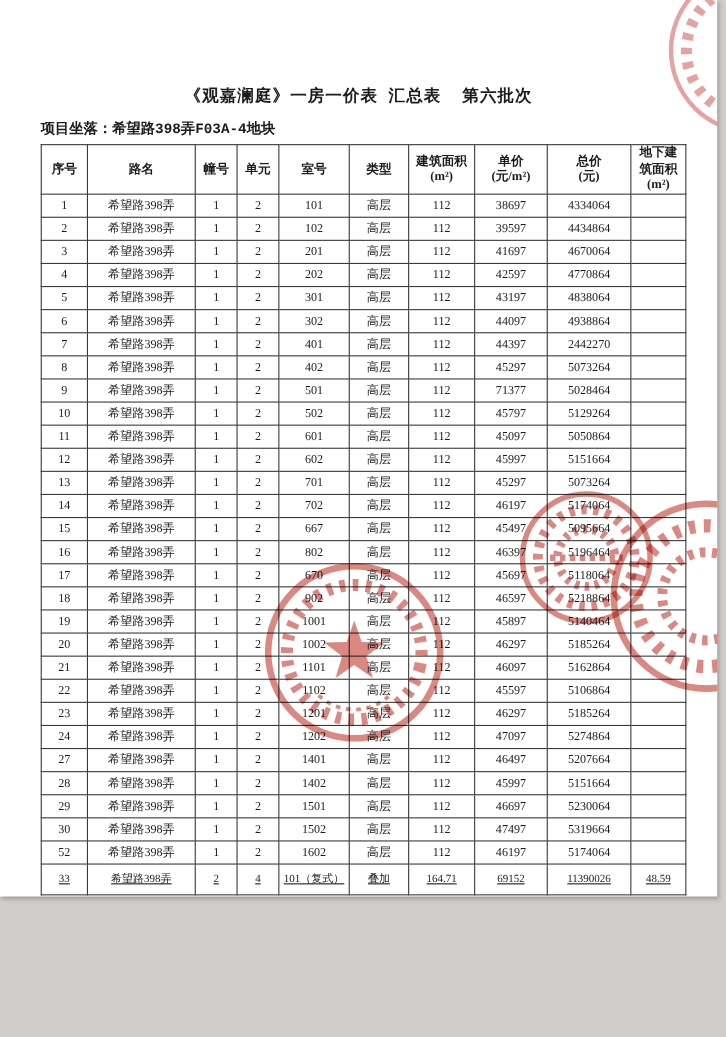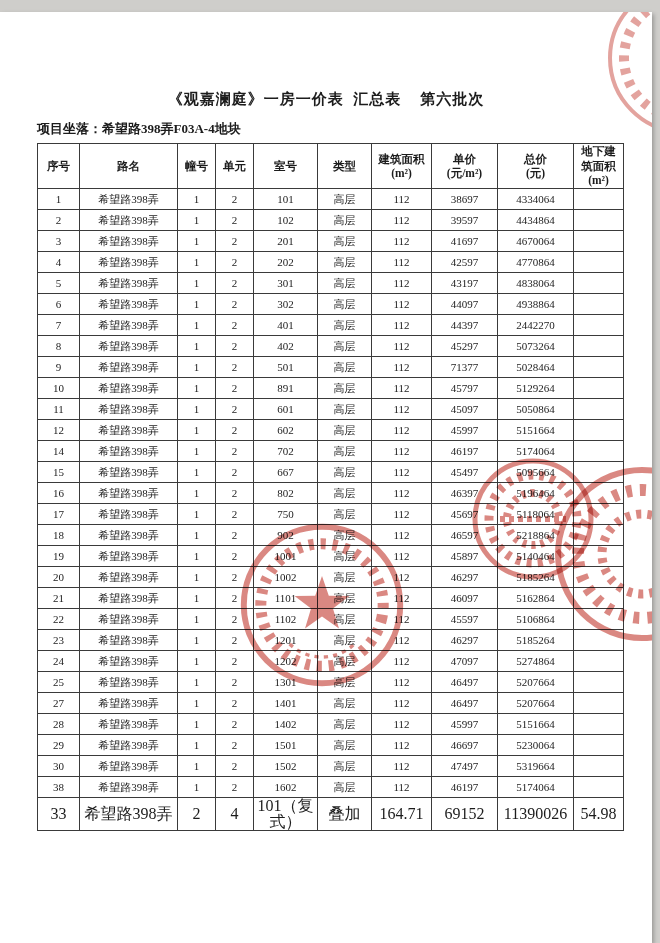--- a/index.html
+++ b/index.html
@@ -3,39 +3,40 @@
 <meta charset="utf-8">
 <style>
   html, body { margin: 0; padding: 0; }
   body {
     width: 660px; height: 943px;
     background: #cfcecb;
     font-family: "Liberation Serif", "DejaVu Serif", serif;
     overflow: hidden;
   }
   .page {
-    position: absolute; left: 0; top: 12px;
-    width: 652px; height: 931px;
+    position: absolute; left: 0; top: 0;
+    width: 652px; height: 815px;
     background: #ffffff;
     overflow: hidden;
     color: #1c1c1c;
     box-shadow: 2px 2px 4px rgba(0,0,0,.25);
   }
   .doc-title {
     text-align: center;
     font-weight: bold;
     font-size: 15px;
     letter-spacing: 1px;
     padding-top: 78px;
     white-space: pre;
   }
   .doc-subtitle {
     font-size: 13px;
     font-weight: bold;
     margin: 11px 0 5px 37px;
+    font-family: Liberation Mono, monospace;
   }
   table.price {
     border-collapse: collapse;
     table-layout: fixed;
     width: 586px;
     margin-left: 37px;
     background: transparent;
   }
   table.price th, table.price td {
     border: 1px solid #3a3a3a;
@@ -51,21 +52,22 @@
     white-space: pre-line;
     line-height: 1.25;
   }
   table.price td {
     height: 20px;
     font-size: 11px;
     line-height: 1;
   }
   table.price tbody tr:last-child td {
     height: 27px;
-    font-size: 16px;
+    font-size: 10px;
+    text-decoration: underline;
   }
   
   .stamp {
     position: absolute;
     color: var(--stamp, #c03227);
     opacity: 0.58;
     mix-blend-mode: multiply;
     pointer-events: none;
   }
   .stamp svg { display: block; }
@@ -218,21 +220,21 @@
           <td>112</td>
           <td>71377</td>
           <td>5028464</td>
           <td></td>
         </tr>
         <tr>
           <td>10</td>
           <td>希望路398弄</td>
           <td>1</td>
           <td>2</td>
-          <td>891</td>
+          <td>502</td>
           <td>高层</td>
           <td>112</td>
           <td>45797</td>
           <td>5129264</td>
           <td></td>
         </tr>
         <tr>
           <td>11</td>
           <td>希望路398弄</td>
           <td>1</td>
@@ -250,20 +252,32 @@
           <td>1</td>
           <td>2</td>
           <td>602</td>
           <td>高层</td>
           <td>112</td>
           <td>45997</td>
           <td>5151664</td>
           <td></td>
         </tr>
         <tr>
+          <td>13</td>
+          <td>希望路398弄</td>
+          <td>1</td>
+          <td>2</td>
+          <td>701</td>
+          <td>高层</td>
+          <td>112</td>
+          <td>45297</td>
+          <td>5073264</td>
+          <td></td>
+        </tr>
+        <tr>
           <td>14</td>
           <td>希望路398弄</td>
           <td>1</td>
           <td>2</td>
           <td>702</td>
           <td>高层</td>
           <td>112</td>
           <td>46197</td>
           <td>5174064</td>
           <td></td>
@@ -290,21 +304,21 @@
           <td>112</td>
           <td>46397</td>
           <td>5196464</td>
           <td></td>
         </tr>
         <tr>
           <td>17</td>
           <td>希望路398弄</td>
           <td>1</td>
           <td>2</td>
-          <td>750</td>
+          <td>670</td>
           <td>高层</td>
           <td>112</td>
           <td>45697</td>
           <td>5118064</td>
           <td></td>
         </tr>
         <tr>
           <td>18</td>
           <td>希望路398弄</td>
           <td>1</td>
@@ -382,44 +396,32 @@
           <td>1</td>
           <td>2</td>
           <td>1202</td>
           <td>高层</td>
           <td>112</td>
           <td>47097</td>
           <td>5274864</td>
           <td></td>
         </tr>
         <tr>
-          <td>25</td>
-          <td>希望路398弄</td>
-          <td>1</td>
-          <td>2</td>
-          <td>1301</td>
+          <td>27</td>
+          <td>希望路398弄</td>
+          <td>1</td>
+          <td>2</td>
+          <td>1401</td>
           <td>高层</td>
           <td>112</td>
           <td>46497</td>
           <td>5207664</td>
           <td></td>
         </tr>
         <tr>
-          <td>27</td>
-          <td>希望路398弄</td>
-          <td>1</td>
-          <td>2</td>
-          <td>1401</td>
-          <td>高层</td>
-          <td>112</td>
-          <td>46497</td>
-          <td>5207664</td>
-          <td></td>
-        </tr>
-        <tr>
           <td>28</td>
           <td>希望路398弄</td>
           <td>1</td>
           <td>2</td>
           <td>1402</td>
           <td>高层</td>
           <td>112</td>
           <td>45997</td>
           <td>5151664</td>
           <td></td>
@@ -442,42 +444,42 @@
           <td>1</td>
           <td>2</td>
           <td>1502</td>
           <td>高层</td>
           <td>112</td>
           <td>47497</td>
           <td>5319664</td>
           <td></td>
         </tr>
         <tr>
-          <td>38</td>
+          <td>52</td>
           <td>希望路398弄</td>
           <td>1</td>
           <td>2</td>
           <td>1602</td>
           <td>高层</td>
           <td>112</td>
           <td>46197</td>
           <td>5174064</td>
           <td></td>
         </tr>
         <tr>
           <td>33</td>
           <td>希望路398弄</td>
           <td>2</td>
           <td>4</td>
           <td>101（复式）</td>
           <td>叠加</td>
           <td>164.71</td>
           <td>69152</td>
           <td>11390026</td>
-          <td>54.98</td>
+          <td>48.59</td>
         </tr>
       </tbody>
   </table>
 
   <div class="stamp" style="left:237px; top:508px;">
     <svg width="170" height="170" viewBox="0 0 200 200">
       <g stroke="currentColor" fill="none">
         <circle cx="100" cy="100" r="92" stroke-width="7"></circle>
         <circle cx="100" cy="100" r="72" stroke-width="13" stroke-dasharray="6 8" transform="rotate(12 100 100)"></circle>
       </g>

